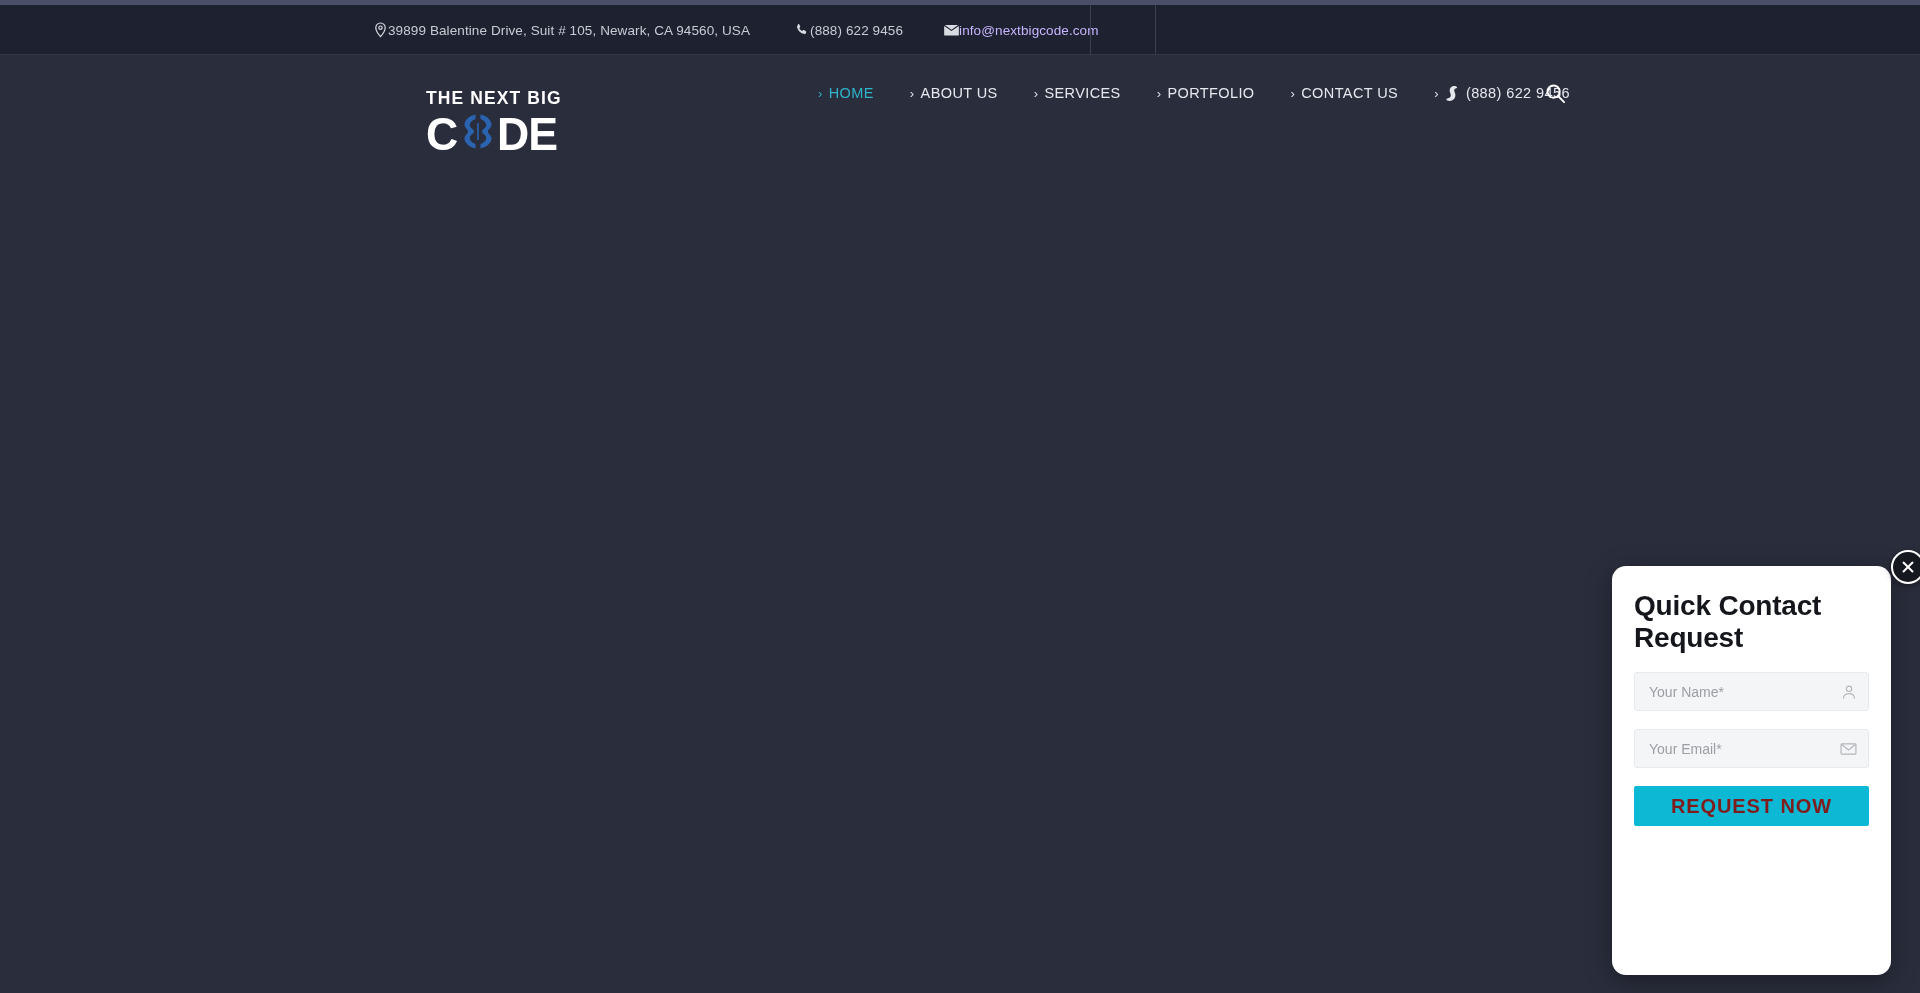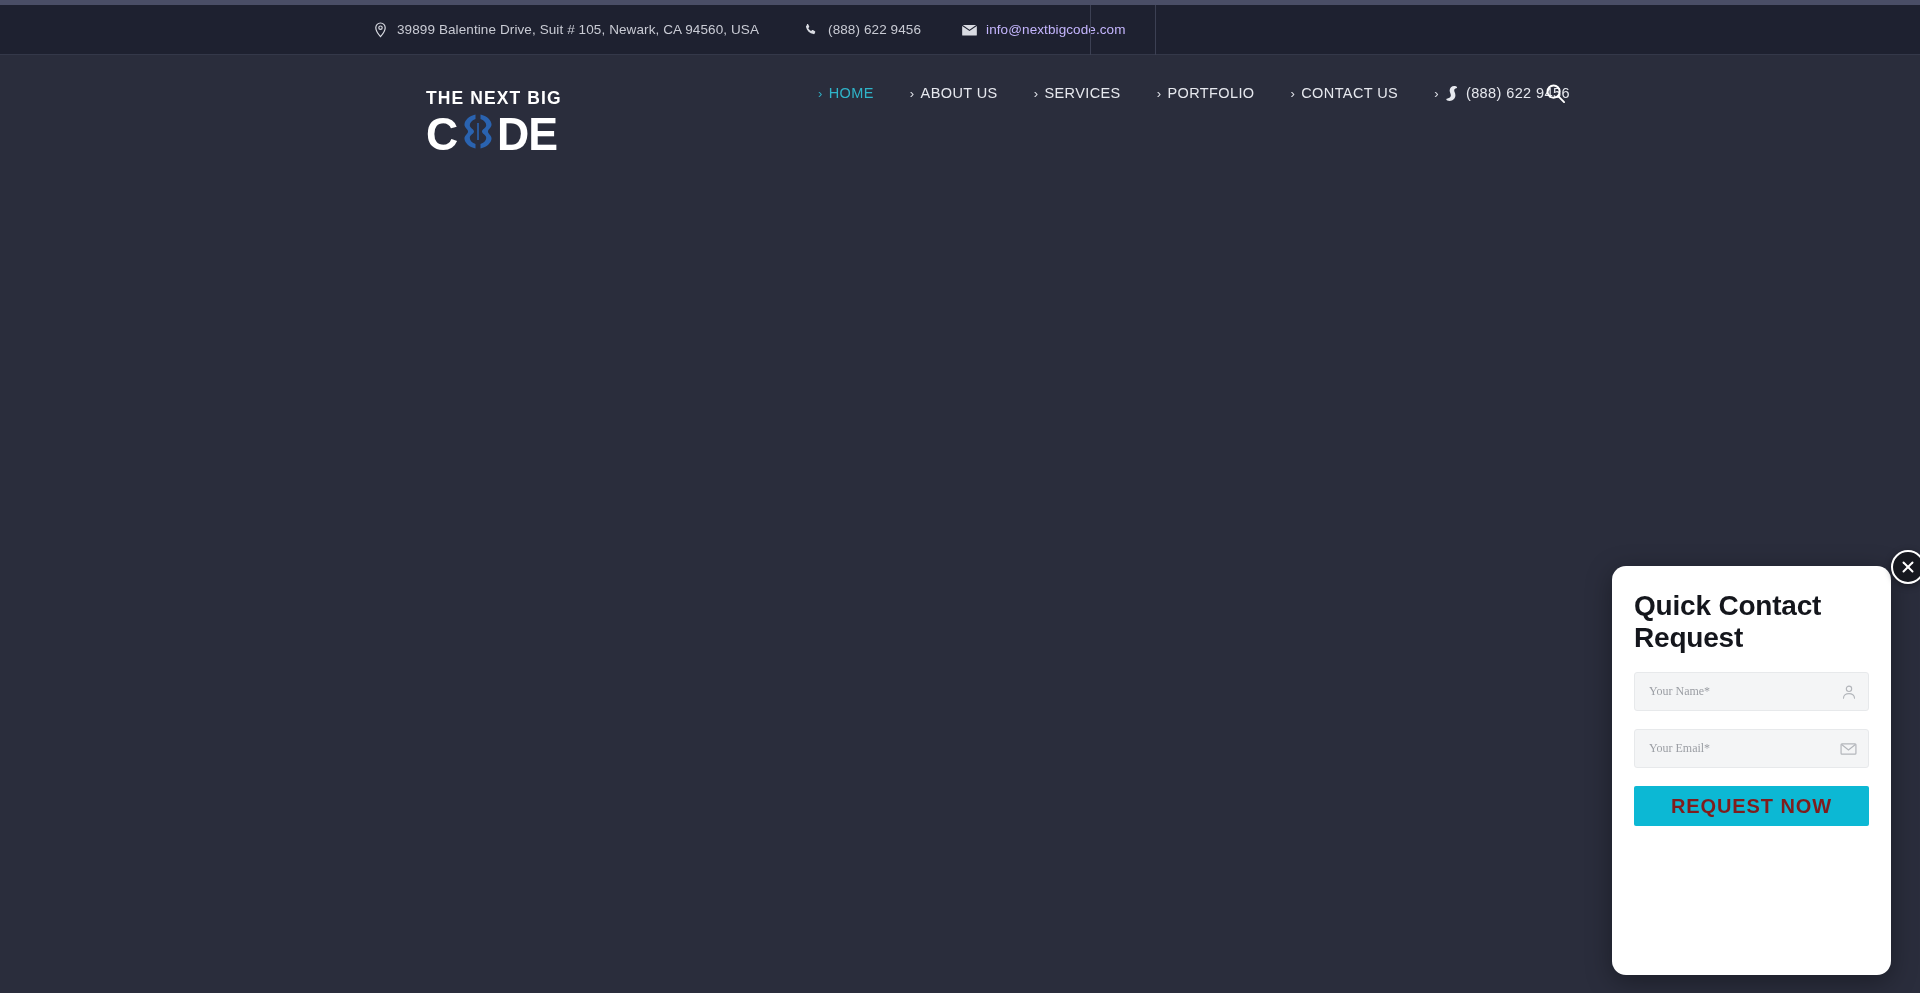--- a/index.html
+++ b/index.html
@@ -22,21 +22,21 @@
   .topbar {
     position:absolute; top:5px; left:0; width:1920px; height:50px;
     background:#1e2130;
     border-bottom:1px solid #343849;
   }
   .topbar-inner {
     position:absolute; left:0; top:0; height:50px;
     display:flex; align-items:center;
   }
   .tb-item {
-    display:flex; gap:9px;
+    display:flex; align-items:center; 
     font-size:13.5px; color:#c9cbd4; letter-spacing:.1px;
     white-space:nowrap;
   }
   .tb-item.addr  { margin-left:372px; }
   .tb-item.phone { margin-left:44px; }
   .tb-item.mail  { margin-left:40px; }
   .tb-item.mail .tb-text { color:#c4b5fd; }
   .tb-icon { display:inline-flex; align-items:center; justify-content:center;
              width:16px; height:16px; color:#d9dbe2; flex:0 0 auto; }
   .tb-icon svg { display:block; }
@@ -120,22 +120,22 @@
   }
   .popup-form { margin:18px 22px 0 22px; }
   .field {
     position:relative; height:39px; margin-bottom:18px;
     background:#f4f5f6; border:1px solid #e7e9eb; border-radius:3px;
   }
   .field input {
     width:100%; height:100%;
     background:transparent; border:0; outline:none;
     padding:0 38px 0 14px;
-    font-family:Liberation Serif, serif;
-    font-size:12px; color:#63666d;
+    font-family:Liberation Sans, sans-serif;
+    font-size:14px; color:#63666d;
   }
   .field input::placeholder { color:#9b9ea4; opacity:1; }
   .field-icon {
     position:absolute; right:11px; top:50%;
     transform:translateY(-50%);
     color:#b3b6bb; display:flex; pointer-events:none;
   }
   .request-btn {
     display:block; width:100%; height:40px; margin-top:13px;
     background:#0cb8d4; border:0; border-radius:2px;

